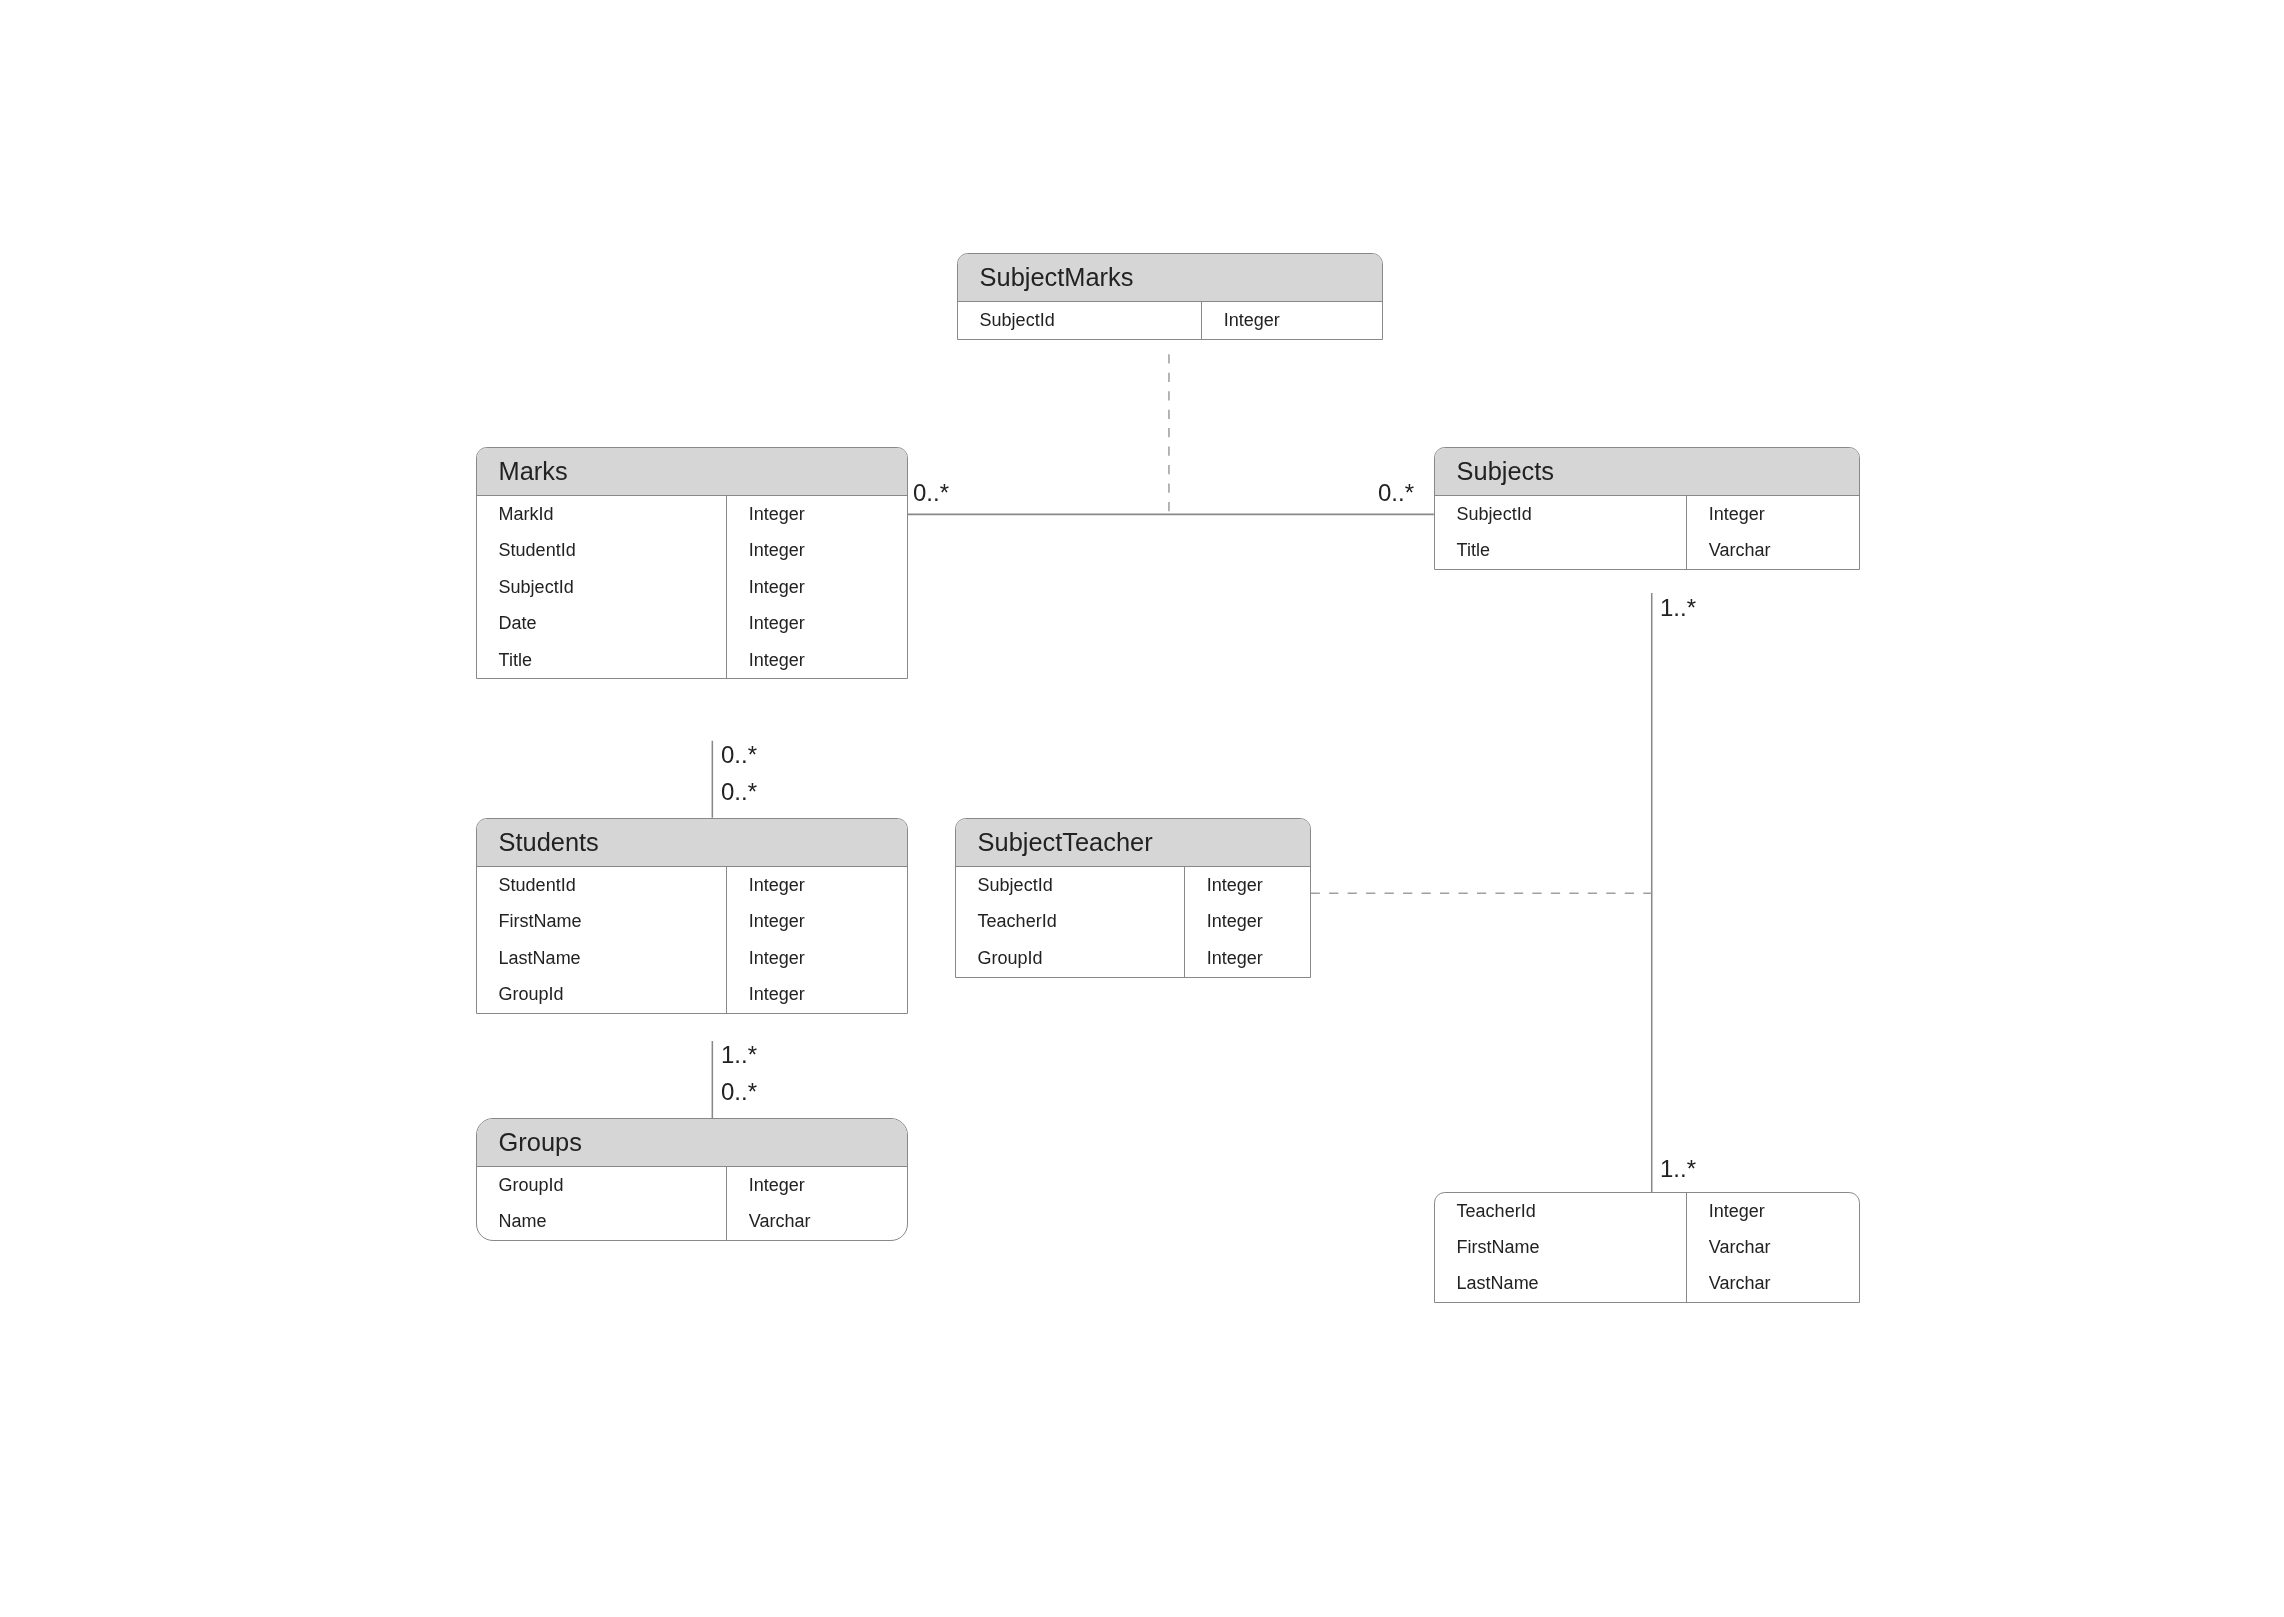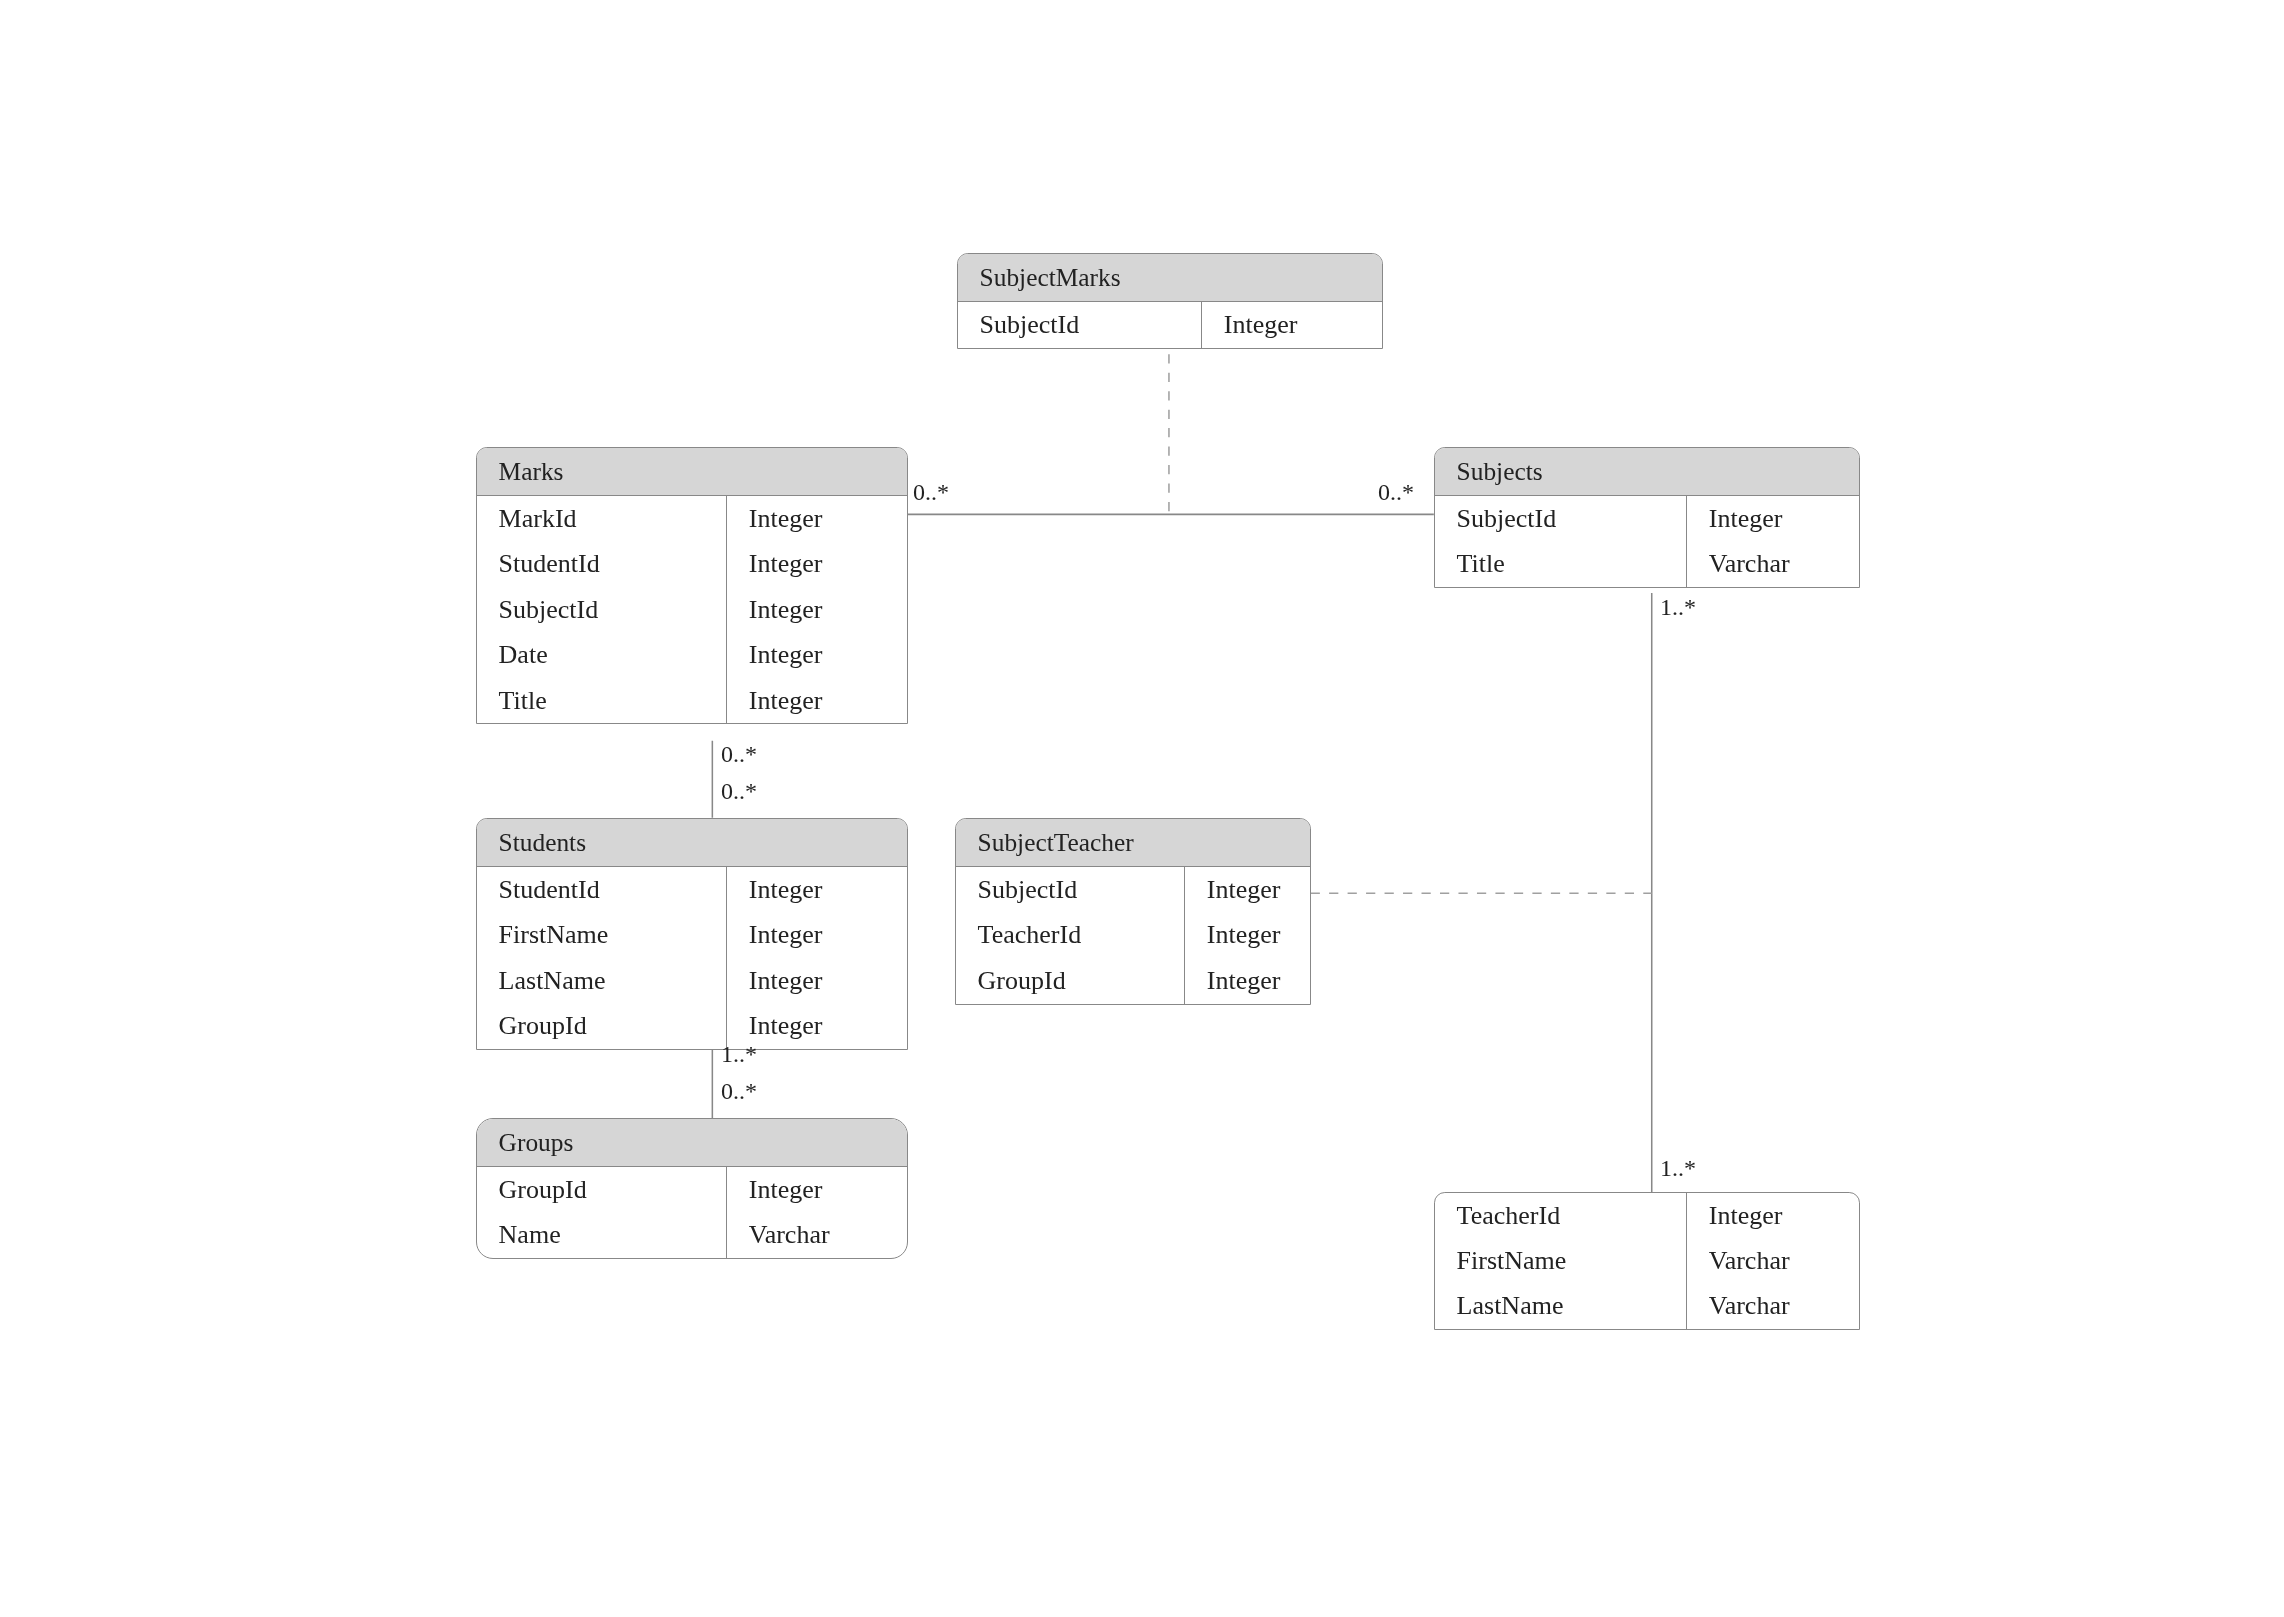--- a/index.html
+++ b/index.html
@@ -9,21 +9,20 @@
     height: 1617px;
     background: #ffffff;
     font-family: "Segoe UI", "Helvetica Neue", Arial, sans-serif;
     font-size: 25px;
     color: #222;
   }
   .canvas {
     position: relative;
     width: 1929px;
     height: 1617px;
-    font-family: Liberation Serif, serif;
   }
   .entity {
     position: absolute;
     border: 1.5px solid #888;
     border-radius: 10.8px 10.8px 0 0;
     background: #fff;
     overflow: hidden;
   }
   .entity-title {
     background: #d6d6d6;
@@ -31,21 +30,21 @@
     padding: 9.2px 21.6px;
     font-size: 25.4px;
   }
   .entity-row {
     display: flex;
     border-top: 0;
   }
   .entity-row + .entity-row .cell { border-top: 0; }
   .cell {
     padding: 7.7px 21.6px;
-    font-size: 26px;
+    font-size: 18px;
     border-top: 0;
   }
   .cell.name {
     border-right: 1.5px solid #888;
   }
   .label {
     position: absolute;
     font-size: 24px;
     color: #222;
     white-space: nowrap;

